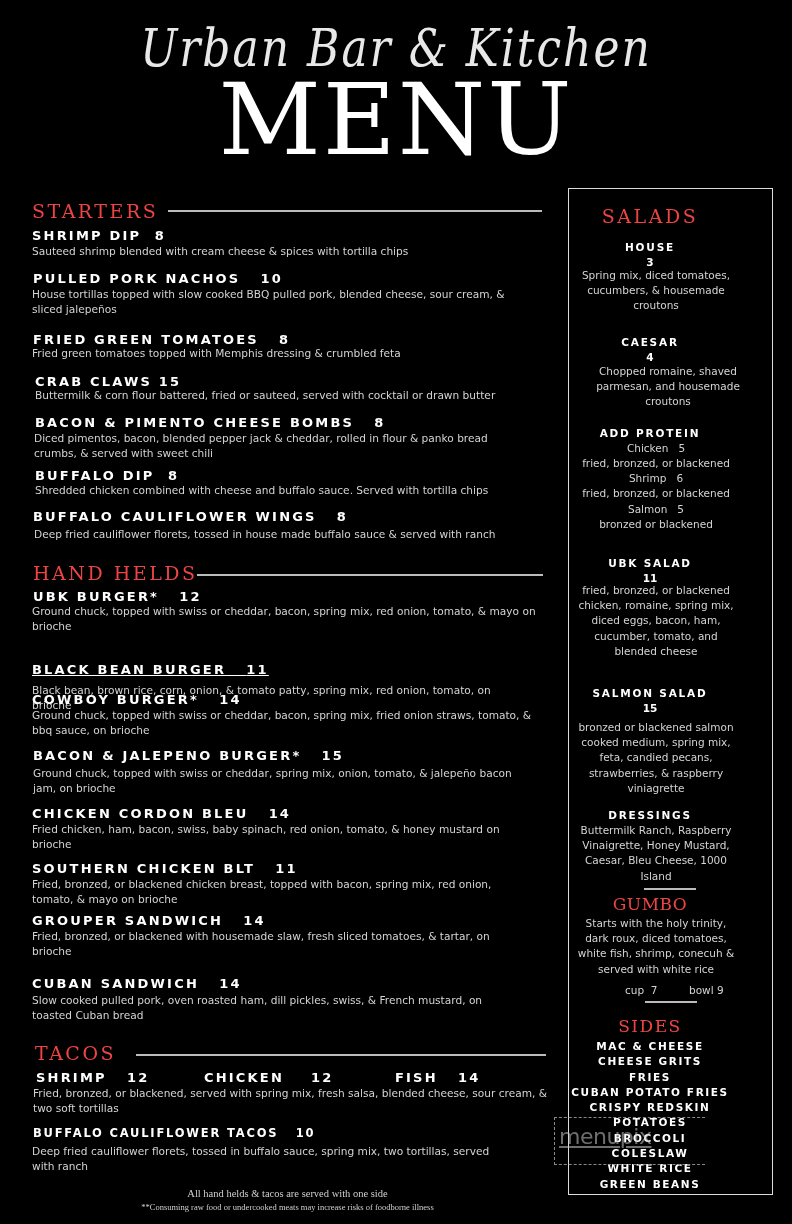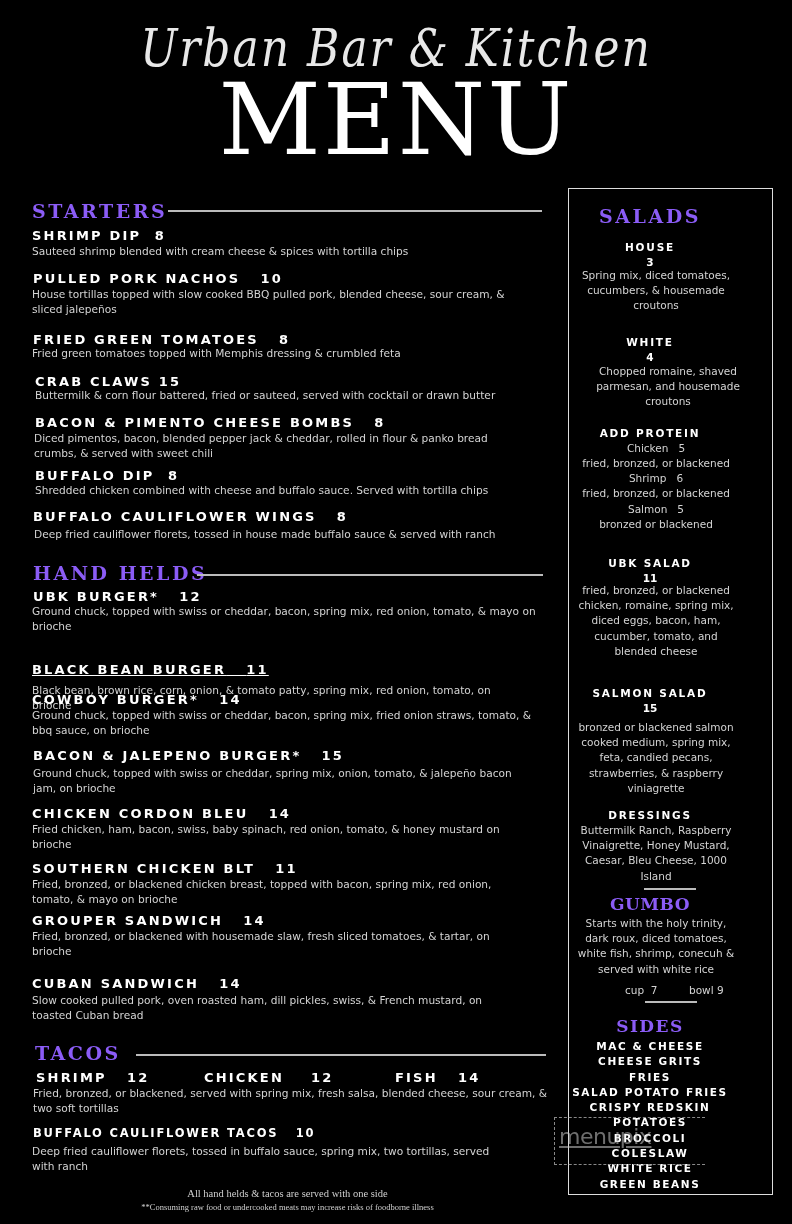--- a/index.html
+++ b/index.html
@@ -1,20 +1,20 @@
 <!DOCTYPE html>
 <html><head>
 <meta charset="utf-8">
 <style>
   html, body { margin: 0; padding: 0; background: #000; }
   body { width: 792px; height: 1224px; position: relative; overflow: hidden; color: #fff; font-family: "Liberation Sans", sans-serif; }
   .abs { position: absolute; }
   .script-title { left: 0; width: 792px; top: 22px; text-align: center; font-family: "DejaVu Serif", serif; font-style: italic; font-weight: 200; font-size: 44px; letter-spacing: 2px; color: #e8e8e8; transform: scaleY(1.2); }
   .menu-title { left: 0; width: 792px; top: 70px; text-align: center; font-family: "DejaVu Serif", serif; font-size: 100px; line-height: 100px; letter-spacing: 2px; color: #fff; }
-  .sec-head { font-family: "DejaVu Serif", serif; font-size: 19px; letter-spacing: 2.5px; color: #8b5cf6; font-weight: 700; }
+  .sec-head { font-family: "DejaVu Serif", serif; font-size: 19px; letter-spacing: 2.5px; color: #ef4444; font-weight: 400; }
   .rule { height: 2px; background: #bbb; }
   .item-name { font-family: "DejaVu Sans", sans-serif; font-weight: bold; font-size: 13px; letter-spacing: 2.2px; color: #fff; white-space: nowrap; }
   .item-desc { font-family: "DejaVu Sans", sans-serif; font-size: 10.6px; line-height: 15px; color: #d4d4d4; width: 520px; }
   .box { left: 568px; top: 188px; width: 205px; height: 1007px; border: 1.5px solid #ddd; box-sizing: border-box; }
   .rc { position: absolute; left: 568px; width: 164px; text-align: center; }
   .rc-head { font-family: "DejaVu Sans", sans-serif; font-weight: bold; font-size: 10.5px; letter-spacing: 1.8px; color: #fff; }
   .rc-price { font-family: "DejaVu Sans", sans-serif; font-weight: bold; font-size: 10.5px; color: #fff; }
   .rc-text { font-family: "DejaVu Sans", sans-serif; font-size: 10.5px; line-height: 15.2px; color: #d4d4d4; padding: 0 6px; }
   .side-item { font-family: "DejaVu Sans", sans-serif; font-weight: bold; font-size: 10.5px; letter-spacing: 1.6px; line-height: 15.3px; color: #fff; }
   .footnote { left: 30px; width: 515px; text-align: center; font-family: Liberation Serif, serif; color: #d0d0d0; }
@@ -93,21 +93,21 @@
 <div class="abs footnote" style="top:1202px;font-size:8.5px;">**Consuming raw food or undercooked meats may increase risks of foodborne illness</div>
 
 <div class="abs box"></div>
 
 <div class="rc sec-head" style="top:205px;">SALADS</div>
 
 <div class="rc rc-head" style="top:241px;">HOUSE</div>
 <div class="rc rc-price" style="top:256px;">3</div>
 <div class="rc rc-text" style="top:268px;">Spring mix, diced tomatoes, cucumbers, &amp; housemade croutons</div>
 
-<div class="rc rc-head" style="top:336px;">WHITE</div>
+<div class="rc rc-head" style="top:336px;">CAESAR</div>
 <div class="rc rc-price" style="top:351px;">4</div>
 <div class="rc rc-text" style="top:364px;padding:0 18px;">Chopped romaine, shaved parmesan, and housemade croutons</div>
 
 <div class="rc rc-head" style="top:427px;">ADD PROTEIN</div>
 <div class="rc rc-text" style="top:441px;white-space:pre;">Chicken   5</div>
 <div class="rc rc-text" style="top:456px;">fried, bronzed, or blackened</div>
 <div class="rc rc-text" style="top:471px;white-space:pre;">Shrimp   6</div>
 <div class="rc rc-text" style="top:486px;">fried, bronzed, or blackened</div>
 <div class="rc rc-text" style="top:502px;white-space:pre;">Salmon   5</div>
 <div class="rc rc-text" style="top:517px;">bronzed or blackened</div>
@@ -128,21 +128,21 @@
 <div class="rc rc-text" style="top:916px;">Starts with the holy trinity, dark roux, diced tomatoes, white fish, shrimp, conecuh &amp; served with white rice</div>
 <div class="abs rc-text" style="left:619px;top:983px;white-space:pre;">cup  7</div>
 <div class="abs rc-text" style="left:683px;top:983px;white-space:pre;">bowl 9</div>
 <div class="abs rule" style="left:645px;top:1001px;width:52px;height:1.5px;"></div>
 
 <div class="rc sec-head" style="top:1016px;font-size:17px;letter-spacing:1.5px;">SIDES</div>
 <div class="rc" style="top:1039px;">
   <div class="side-item">MAC &amp; CHEESE</div>
   <div class="side-item">CHEESE GRITS</div>
   <div class="side-item">FRIES</div>
-  <div class="side-item">SALAD POTATO FRIES</div>
+  <div class="side-item">CUBAN POTATO FRIES</div>
   <div class="side-item">CRISPY REDSKIN POTATOES</div>
   <div class="side-item">BROCCOLI</div>
   <div class="side-item">COLESLAW</div>
   <div class="side-item">WHITE RICE</div>
   <div class="side-item">GREEN BEANS</div>
 </div>
 
 <div class="abs watermark">
     <span>menupix</span>
   </div>

